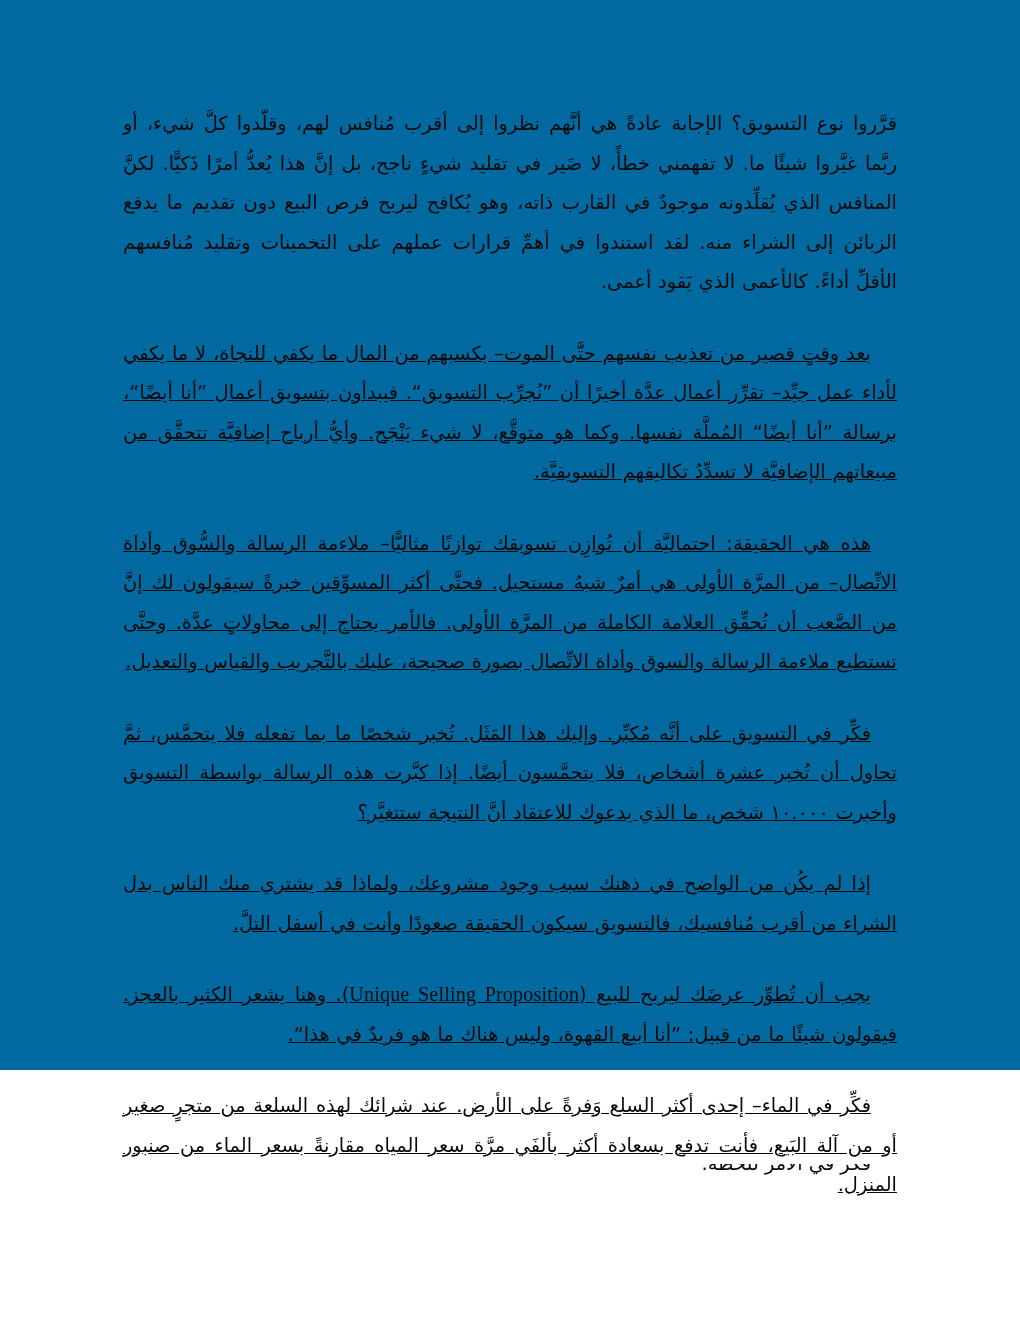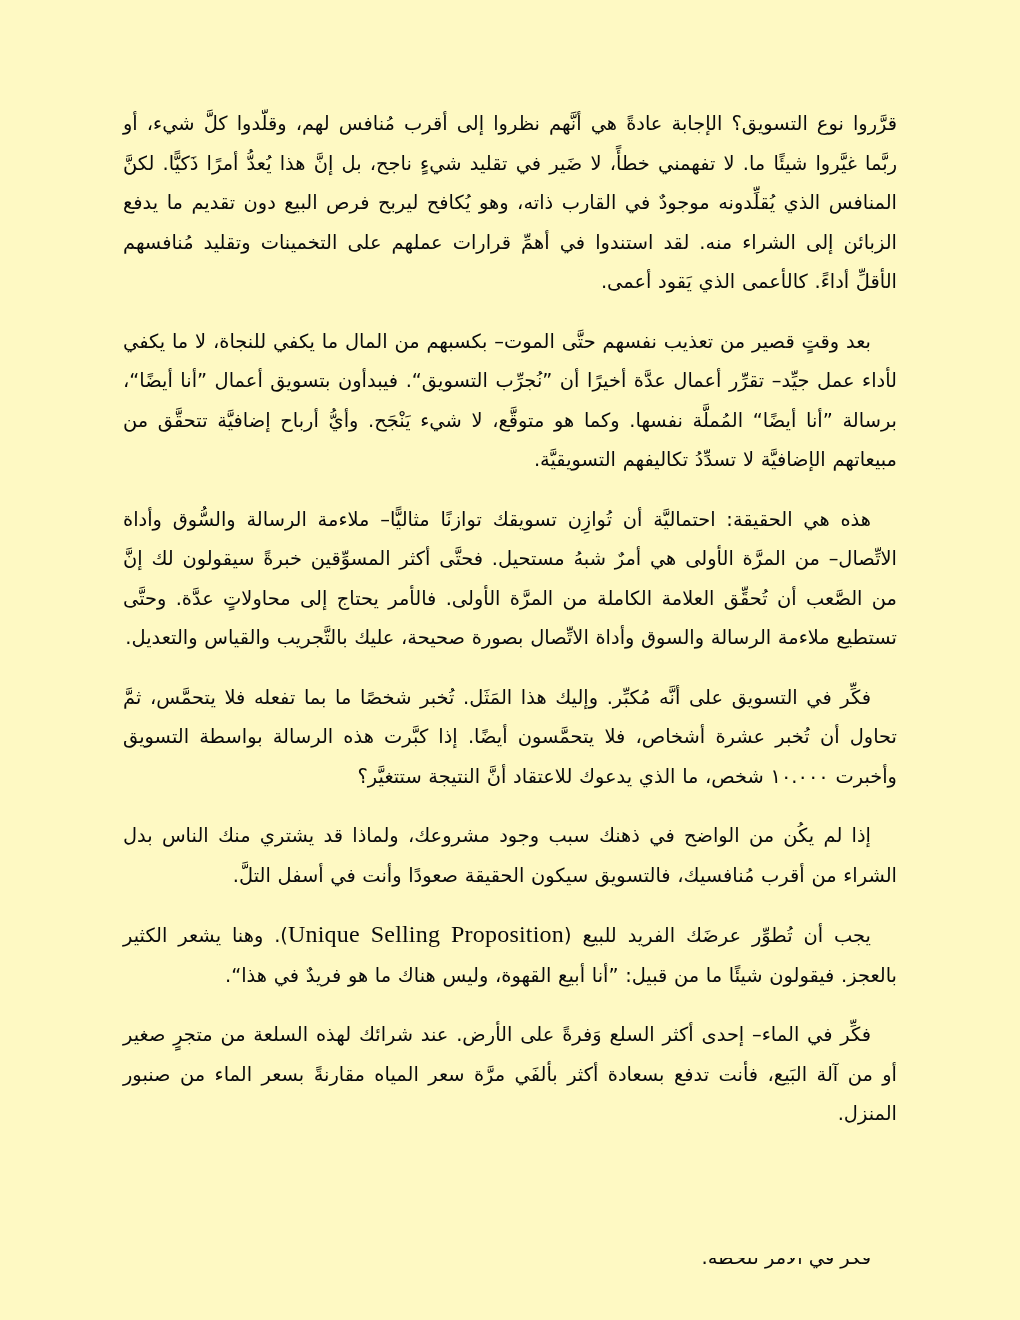--- a/index.html
+++ b/index.html
@@ -15,22 +15,22 @@
     position: relative;
     font-family: "DejaVu Sans", "Liberation Sans", sans-serif;
     color: #000000;
   }
 
   #page {
     position: absolute;
     left: 0;
     top: 0;
     width: 1020px;
-    height: 1320px;
-    background: #fef9c3;
+    height: 1070px;
+    background: #0369a1;
     box-sizing: border-box;
   }
 
   #text-column {
     position: absolute;
     right: 123px;
     top: 104px;
     width: 774px;          
     direction: rtl;
     text-align: justify;
@@ -57,37 +57,38 @@
   p.para.cont {
     text-indent: 0;
   }
   
   p.para.indent {
     text-indent: 26px;
   }
 
   
   p.para + p.para {
-    margin-top: 20px;
+    margin-top: 32px;
+    text-decoration: underline;
   }
 
   
   span.latin {
     direction: ltr;
     unicode-bidi: isolate;
     font-family: "Liberation Serif", "DejaVu Serif", serif;
-    font-size: 24px;
+    font-size: 20px;
     letter-spacing: 0.2px;
   }
 
   
   #clipped-line {
     position: absolute;
     right: 123px;
-    top: 1258px;
+    top: 1164px;
     width: 774px;
     height: 14px;
     overflow: hidden;
     direction: rtl;
     text-align: justify;
     text-align-last: right;
   }
   #clipped-line .clip-inner {
     display: block;
     font-family: "DejaVu Sans", "Liberation Sans", sans-serif;
@@ -111,21 +112,21 @@
 
     <p class="para indent">بعد وقتٍ قصير من تعذيب نفسهم حتَّى الموت– بكسبهم من المال ما يكفي للنجاة، لا ما يكفي لأداء عمل جيِّد– تقرِّر أعمال عدَّة أخيرًا أن ”نُجرِّب التسويق“. فيبدأون بتسويق أعمال ”أنا أيضًا“، برسالة ”أنا أيضًا“ المُملَّة نفسها. وكما هو متوقَّع، لا شيء يَنْجَح. وأيُّ أرباح إضافيَّة تتحقَّق من مبيعاتهم الإضافيَّة لا تسدِّدُ تكاليفهم التسويقيَّة.</p>
 
     <p class="para indent">هذه هي الحقيقة: احتماليَّة أن تُوازِن تسويقك توازنًا مثاليًّا– ملاءمة الرسالة والسُّوق وأداة الاتِّصال– من المرَّة الأولى هي أمرٌ شبهُ مستحيل. فحتَّى أكثر المسوِّقين خبرةً سيقولون لك إنَّ من الصَّعب أن تُحقِّق العلامة الكاملة من المرَّة الأولى. فالأمر يحتاج إلى محاولاتٍ عدَّة. وحتَّى تستطيع ملاءمة الرسالة والسوق وأداة الاتِّصال بصورة صحيحة، عليك بالتَّجريب والقياس والتعديل.</p>
 
 
     <p class="para indent">فكِّر في التسويق على أنَّه مُكبِّر. وإليك هذا المَثَل. تُخبر شخصًا ما بما تفعله فلا يتحمَّس، ثمَّ تحاول أن تُخبر عشرة أشخاص، فلا يتحمَّسون أيضًا. إذا كبَّرت هذه الرسالة بواسطة التسويق وأخبرت ١٠.٠٠٠ شخص، ما الذي يدعوك للاعتقاد أنَّ النتيجة ستتغيَّر؟</p>
 
     <p class="para indent">إذا لم يكُن من الواضح في ذهنك سبب وجود مشروعك، ولماذا قد يشتري منك الناس بدل الشراء من أقرب مُنافسيك، فالتسويق سيكون الحقيقة صعودًا وأنت في أسفل التلَّ.</p>
 
-    <p class="para indent"><span>يجب أن تُطوِّر عرضَك الفريد للبيع (</span><span class="latin">Unique Selling Proposition</span><span>). وهنا يشعر الكثير بالعجز. فيقولون شيئًا ما من قبيل: ”أنا أبيع القهوة، وليس هناك ما هو فريدٌ في هذا“.</span></p>
+    <p class="para indent"><span>يجب أن تُطوِّر عرضَك ليربح للبيع (</span><span class="latin">Unique Selling Proposition</span><span>). وهنا يشعر الكثير بالعجز. فيقولون شيئًا ما من قبيل: ”أنا أبيع القهوة، وليس هناك ما هو فريدٌ في هذا“.</span></p>
 
 
     <p class="para indent">فكِّر في الماء– إحدى أكثر السلع وَفرةً على الأرض. عند شرائك لهذه السلعة من متجرٍ صغير أو من آلة البَيع، فأنت تدفع بسعادة أكثر بألفَي مرَّة سعر المياه مقارنةً بسعر الماء من صنبور المنزل.</p>
 
   </div>
 
   <div id="clipped-line">
     <span class="clip-inner">فكِّر في الأمر للحظة.</span>
   </div>
 

